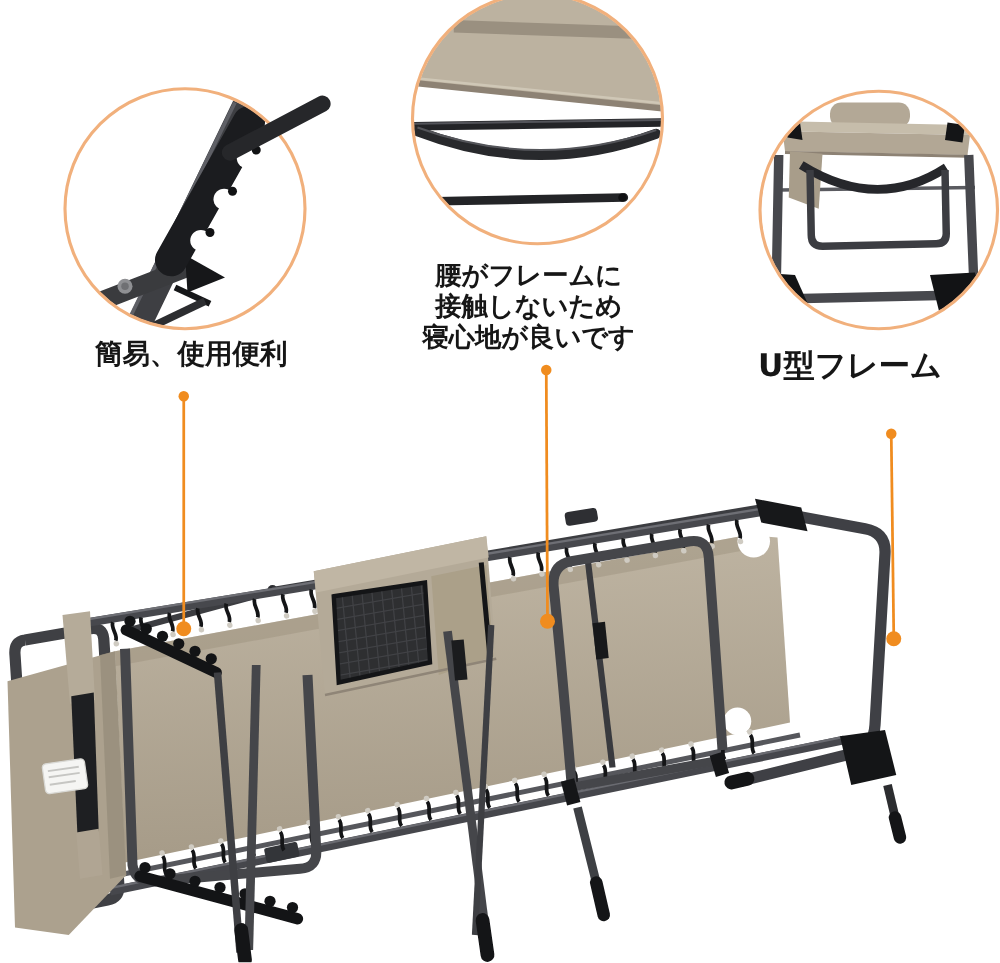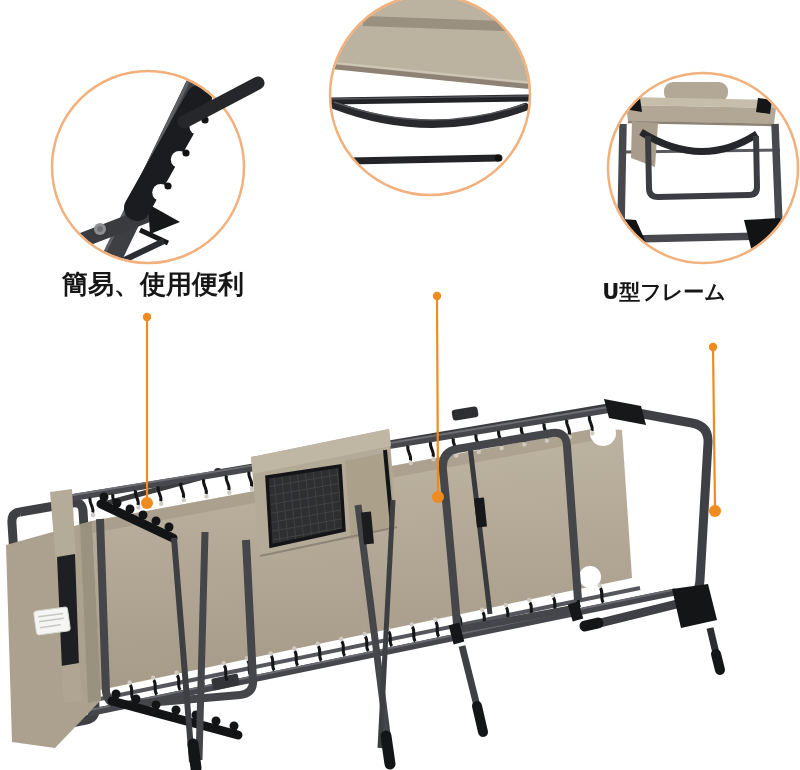--- a/index.html
+++ b/index.html
@@ -1,23 +1,23 @@
 <!DOCTYPE html>
 <html><head>
 <meta charset="utf-8">
 <style>
   html,body{margin:0;padding:0;background:#fff;}
   .canvas{position:relative;width:800px;height:770px;background:#fff;overflow:hidden;
           font-family:"DejaVu Sans","Liberation Sans",sans-serif;}
   .scene{position:absolute;left:0;top:0;}
   .callout-label{position:absolute;transform:translateX(-50%);text-align:center;
           font-weight:700;color:#161616;white-space:nowrap;}
-  #label-hinge{left:153px;top:271px;font-size:26px;line-height:26px;}
+  #label-hinge{left:153px;top:271px;font-size:22px;line-height:26px;}
   #label-comfort{left:423px;top:208px;font-size:21px;line-height:25px;}
-  #label-uframe{left:664px;top:280px;font-size:21px;line-height:25px;}
+  #label-uframe{left:680px;top:280px;font-size:25px;line-height:25px;}
   .callout-label span{display:block;}
 </style>
 </head>
 <body>
 
 <div class="canvas">
 
 <svg class="scene" width="800" height="770" viewBox="0 0 800 770">
   <defs>
     <linearGradient id="fabGrad" x1="0" y1="0" x2="0.12" y2="1">
@@ -301,16 +301,21 @@
   <g>
     <circle cx="713" cy="347" r="4.2" fill="#f08c1f"></circle>
     <line x1="713" y1="347" x2="715" y2="508" stroke="#f08c1f" stroke-width="2.2"></line>
     <circle cx="715" cy="511" r="6" fill="#f08c1f"></circle>
   </g>
 </svg>
 
   <div class="callout-label" id="label-hinge">
     <span>簡易、使用便利</span>
   </div>
+  <div class="callout-label" id="label-comfort">
+    <span>腰がフレームに</span>
+    <span>接触しないため</span>
+    <span>寝心地が良いです</span>
+  </div>
   <div class="callout-label" id="label-uframe">
     <span>U型フレーム</span>
   </div>
 </div>
 
 </body></html>

